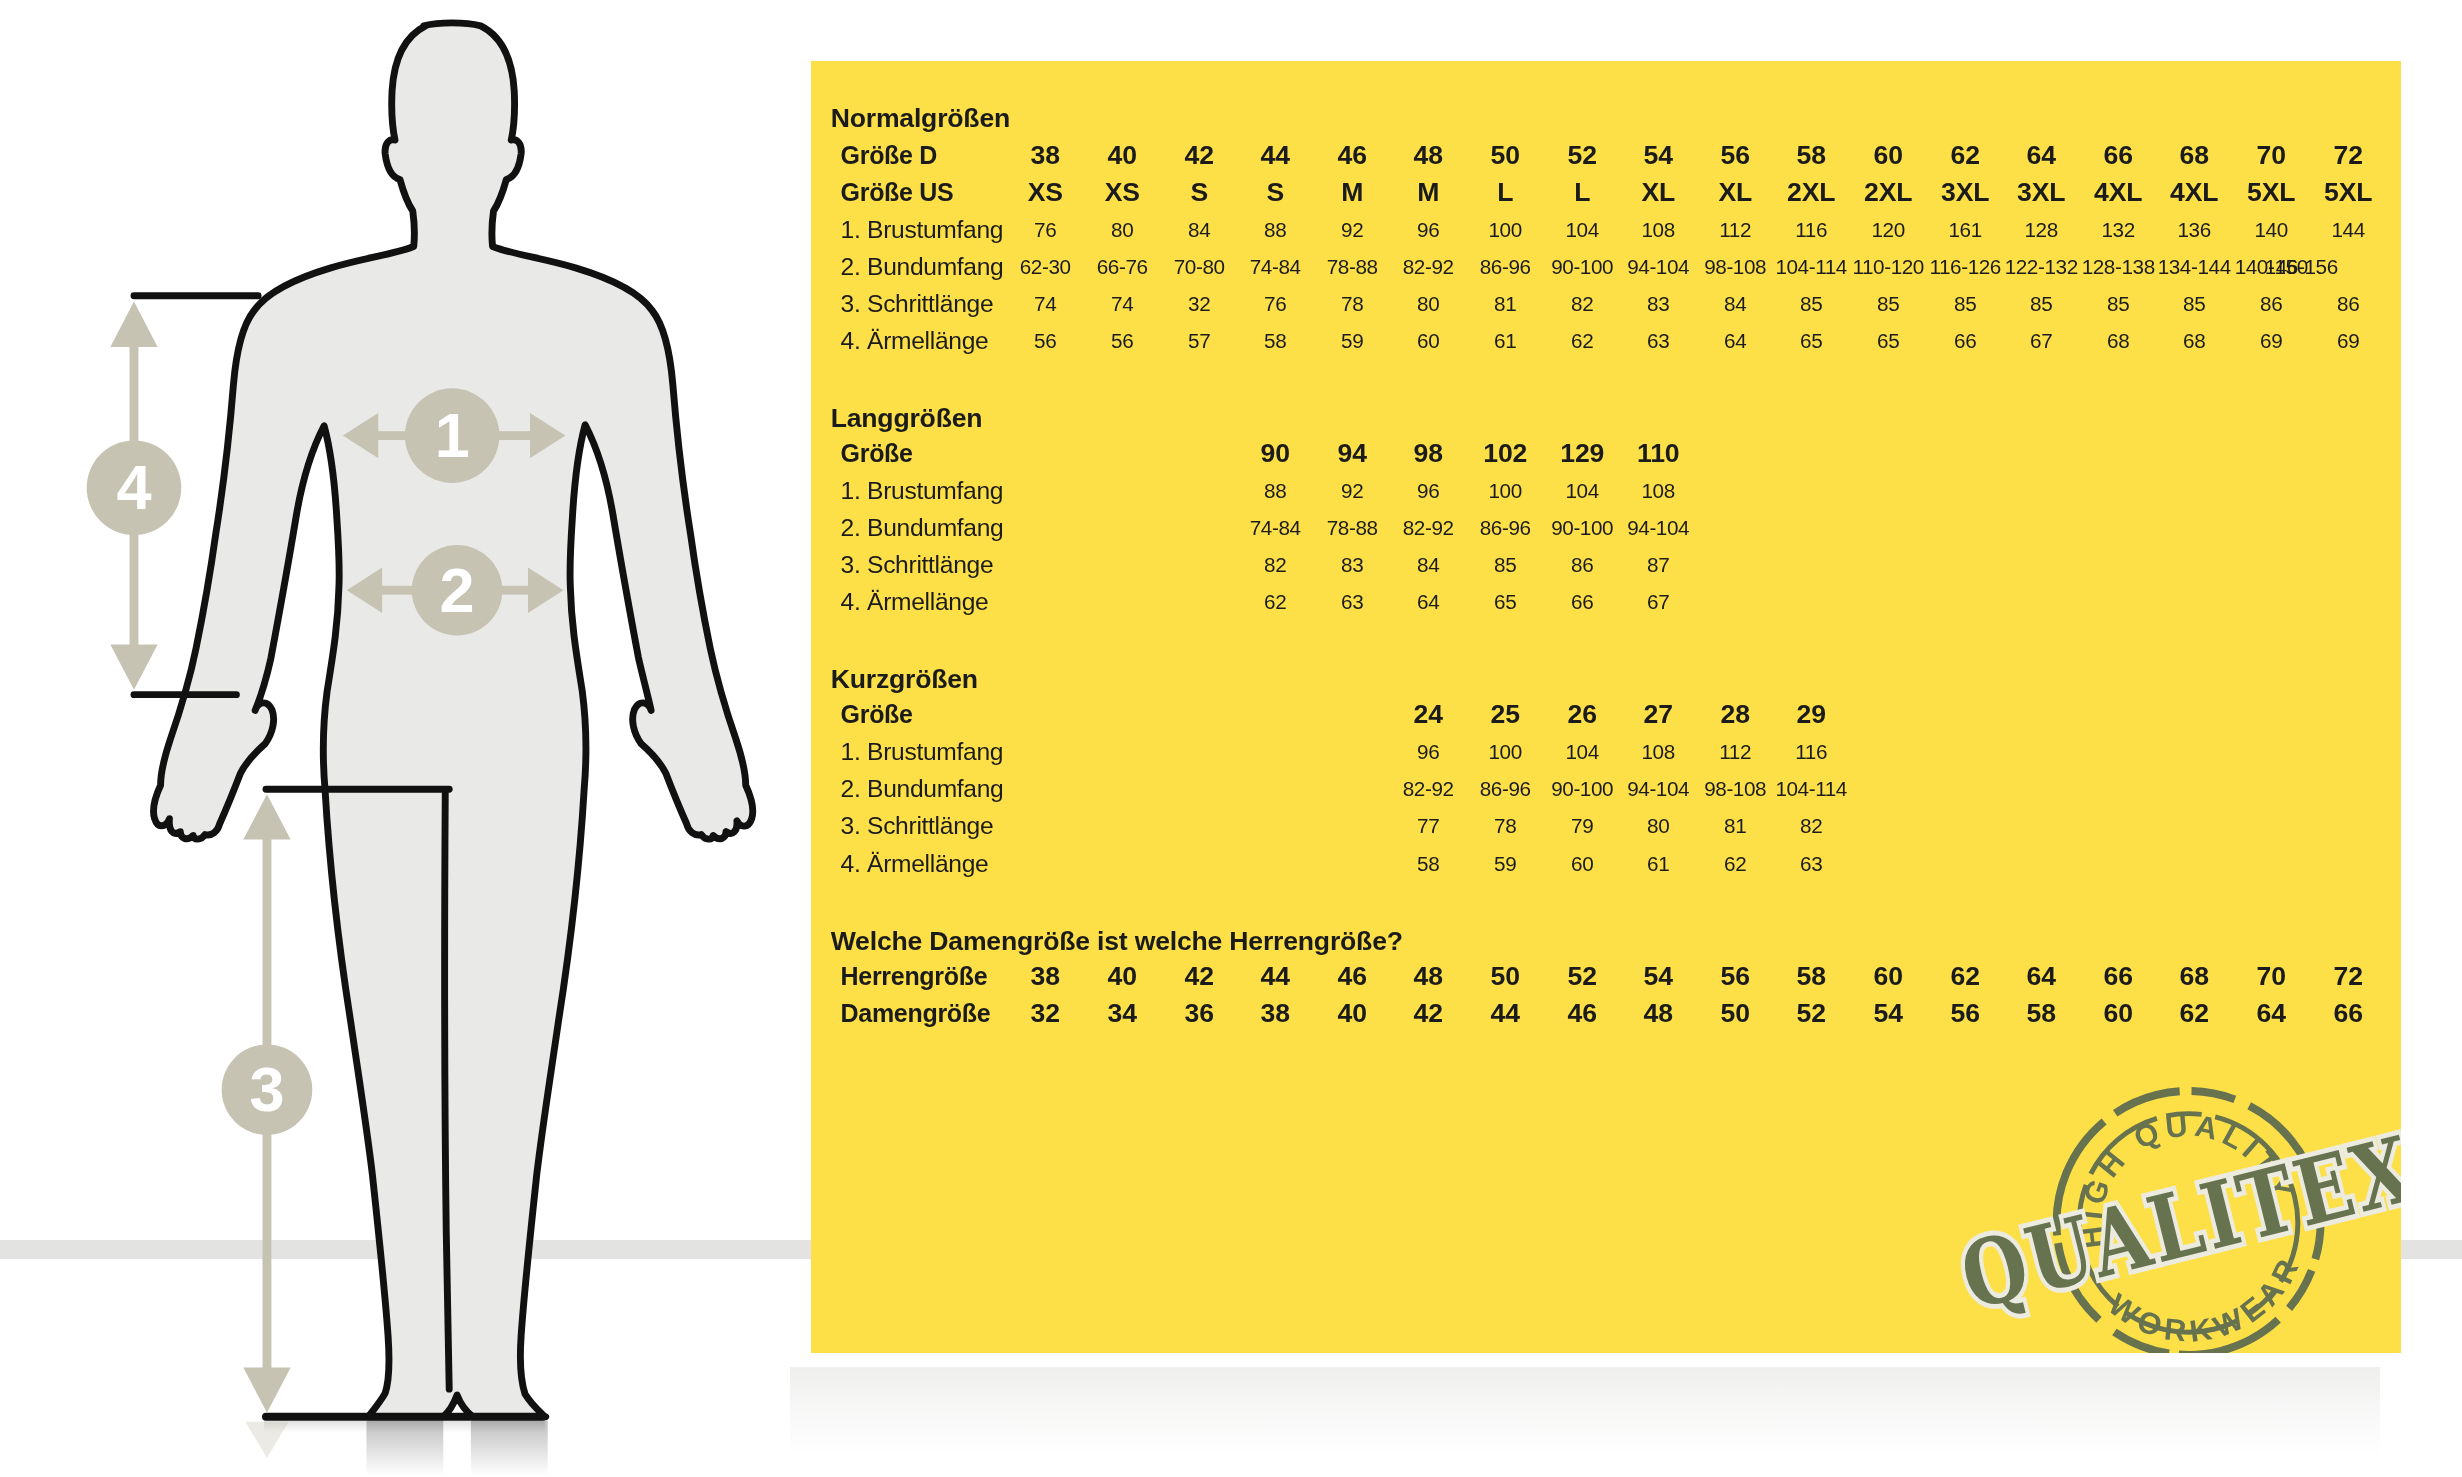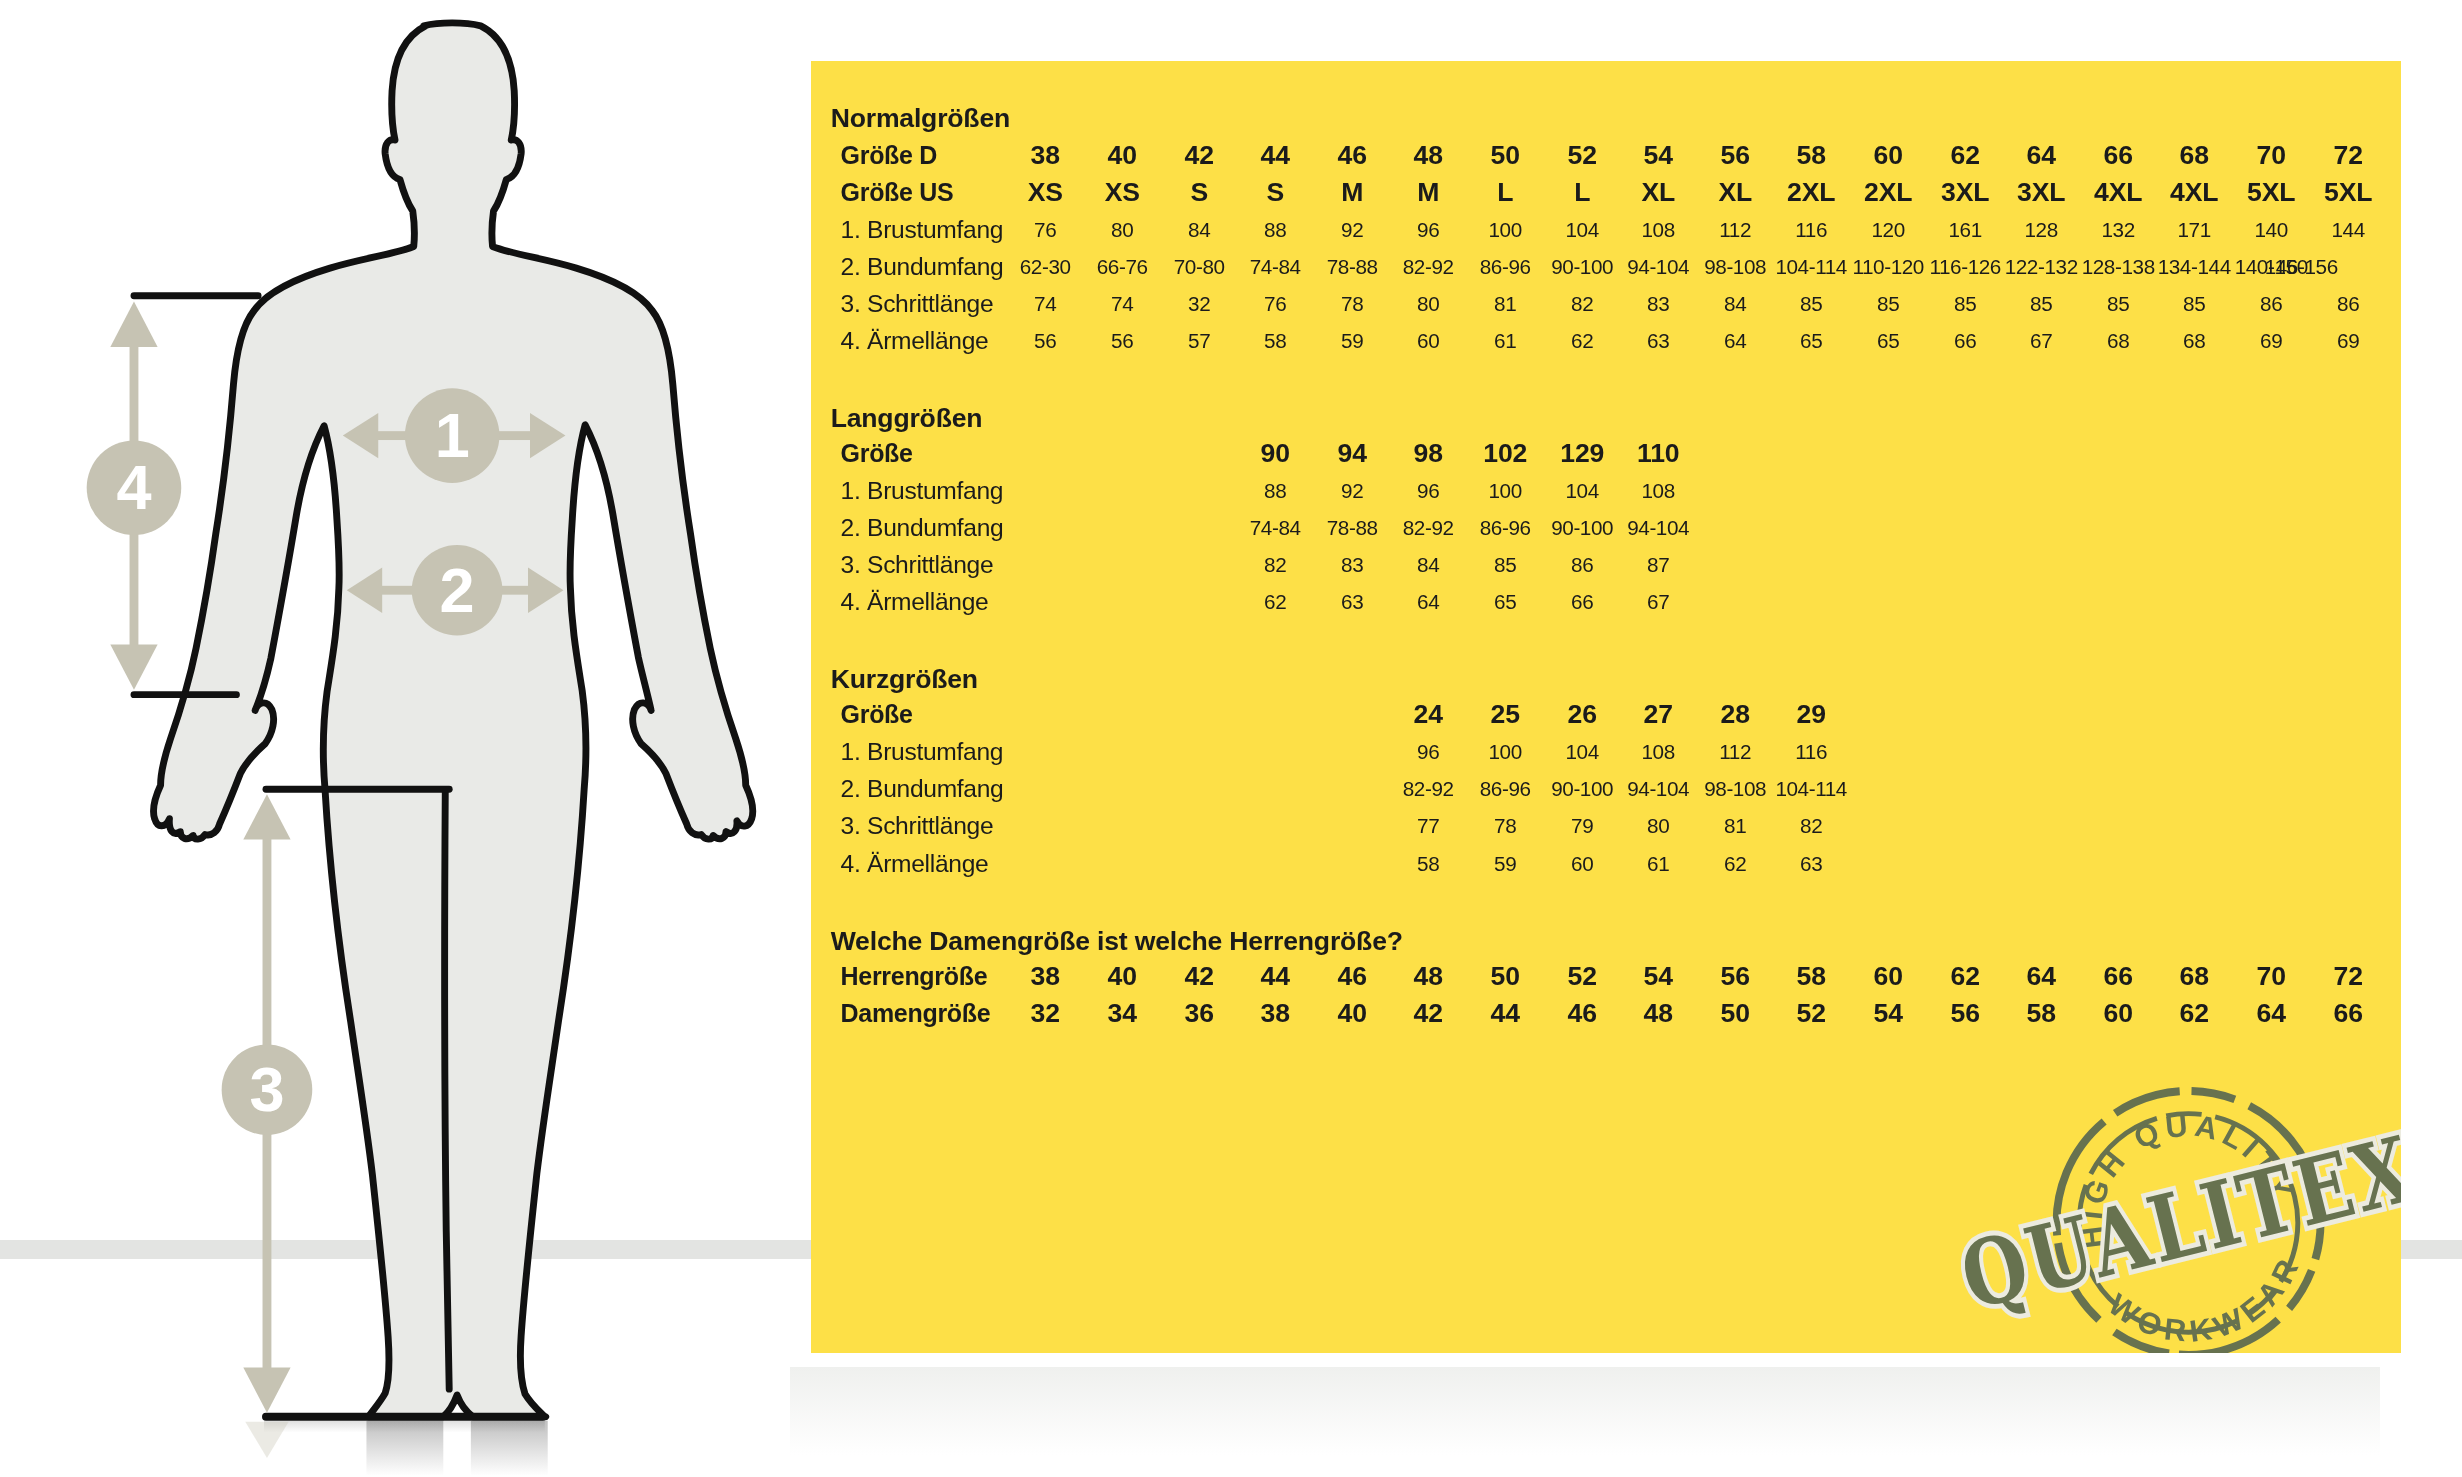--- a/index.html
+++ b/index.html
@@ -217,21 +217,21 @@
           <div class="t-cell" style="left: 559px;">96</div>
           <div class="t-cell" style="left: 636px;">100</div>
           <div class="t-cell" style="left: 713px;">104</div>
           <div class="t-cell" style="left: 789px;">108</div>
           <div class="t-cell" style="left: 866px;">112</div>
           <div class="t-cell" style="left: 942px;">116</div>
           <div class="t-cell" style="left: 1019px;">120</div>
           <div class="t-cell" style="left: 1096px;">161</div>
           <div class="t-cell" style="left: 1172px;">128</div>
           <div class="t-cell" style="left: 1249px;">132</div>
-          <div class="t-cell" style="left: 1325px;">171</div>
+          <div class="t-cell" style="left: 1325px;">136</div>
           <div class="t-cell" style="left: 1402px;">140</div>
           <div class="t-cell" style="left: 1479px;">144</div>
         </div>
         <div class="t-row" style="top: 187px;">
           <div class="t-label">2. Bundumfang</div>
           <div class="t-cell" style="left: 176px;">62-30</div>
           <div class="t-cell" style="left: 253px;">66-76</div>
           <div class="t-cell" style="left: 330px;">70-80</div>
           <div class="t-cell" style="left: 406px;">74-84</div>
           <div class="t-cell" style="left: 483px;">78-88</div>

